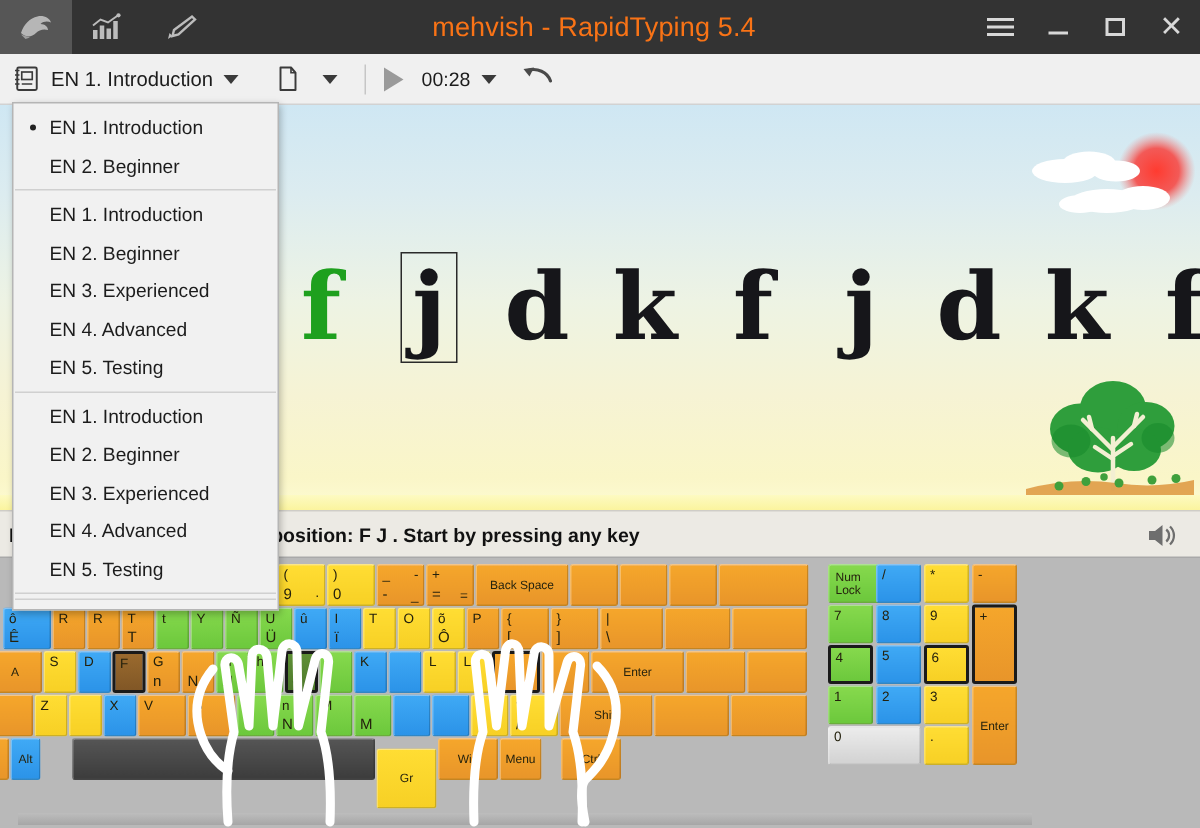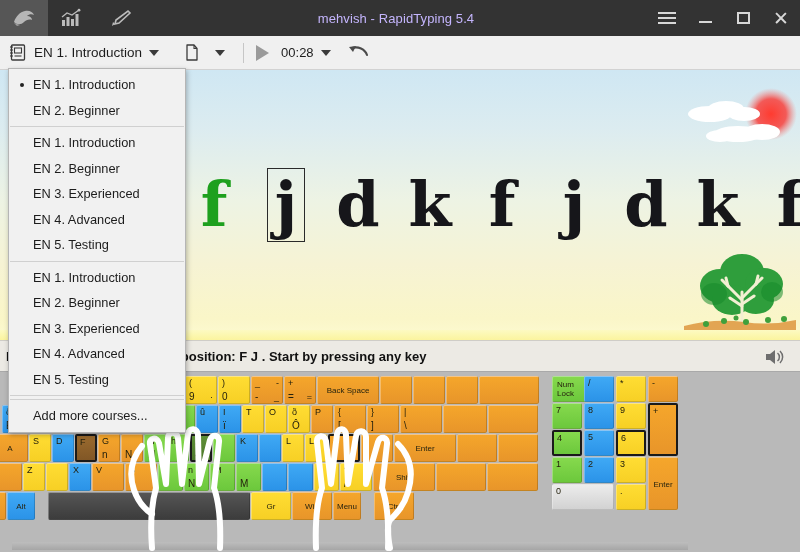--- a/index.html
+++ b/index.html
@@ -16,21 +16,21 @@
     position: absolute; left: 0; top: 0; width: 800px; height: 36px;
     background: #333333; display: flex; align-items: stretch;
   }
   .tb-icon {
     width: 48px; display: flex; align-items: center; justify-content: center;
     cursor: default;
   }
   .tb-icon.active { background: #565656; }
   .tb-title {
     flex: 1; display: flex; align-items: center; justify-content: center;
-    color: #c4b5fd; font-size: 13px; letter-spacing: .1px;
+    color: #f97316; font-size: 18px; letter-spacing: .1px;
   }
   .tb-btns { display: flex; align-items: stretch; }
   .tb-btn {
     width: 38px; display: flex; align-items: center; justify-content: center;
     color: #d8d8d8;
   }
   .ham { width: 18px; }
   .ham i { display: block; height: 2px; background: #d8d8d8; margin: 3px 0; }
   .minim { width: 13px; height: 2px; background: #d8d8d8; margin-top: 7px; }
   .maxim { width: 13px; height: 12px; border: 2px solid #d8d8d8; }
@@ -534,25 +534,25 @@
           <span class="b">/</span>
         </div>
         <div class="key k-or" style="left: 353px; top: 89px; width: 62px; height: 28px;">
           <span class="c">Shift</span>
         </div>
         <div class="key k-or" style="left: 416px; top: 89px; width: 50px; height: 28px;"></div>
         <div class="key k-or" style="left: 467px; top: 89px; width: 51px; height: 28px;"></div>
         <div class="key k-or" style="left: -54px; top: 118px; width: 40px; height: 28px;">
           <span class="c">Win</span>
         </div>
-        <div class="key k-bl" style="left: -13px; top: 118px; width: 28px; height: 28px;">
+        <div class="key k-bl" style="left: -13px; top: 118px; width: 20px; height: 28px;">
           <span class="c">Alt</span>
         </div>
         <div class="key k-dk" style="left: 28px; top: 118px; width: 202px; height: 28px;"></div>
-        <div class="key k-ye" style="left: 231px; top: 118px; width: 40px; height: 28px;">
+        <div class="key k-ye" style="left: 231px; top: 125px; width: 40px; height: 40px;">
           <span class="c">Gr</span>
         </div>
         <div class="key k-or" style="left: 272px; top: 118px; width: 40px; height: 28px;">
           <span class="c">Win</span>
         </div>
         <div class="key k-or" style="left: 313px; top: 118px; width: 28px; height: 28px;">
           <span class="c">Menu</span>
         </div>
         <div class="key k-or" style="left: 354px; top: 118px; width: 40px; height: 28px;">
           <span class="c">Ctrl</span>
@@ -670,18 +670,15 @@
         <span>EN 3. Experienced</span>
       </div>
       <div class="mi">
         <span>EN 4. Advanced</span>
       </div>
       <div class="mi">
         <span>EN 5. Testing</span>
       </div>
       <div class="msep"></div>
       <div class="msep"></div>
-      <div class="mi">
-        <span>Add more courses...</span>
-      </div>
     </div>
 
 </div>
 
 </body></html>

